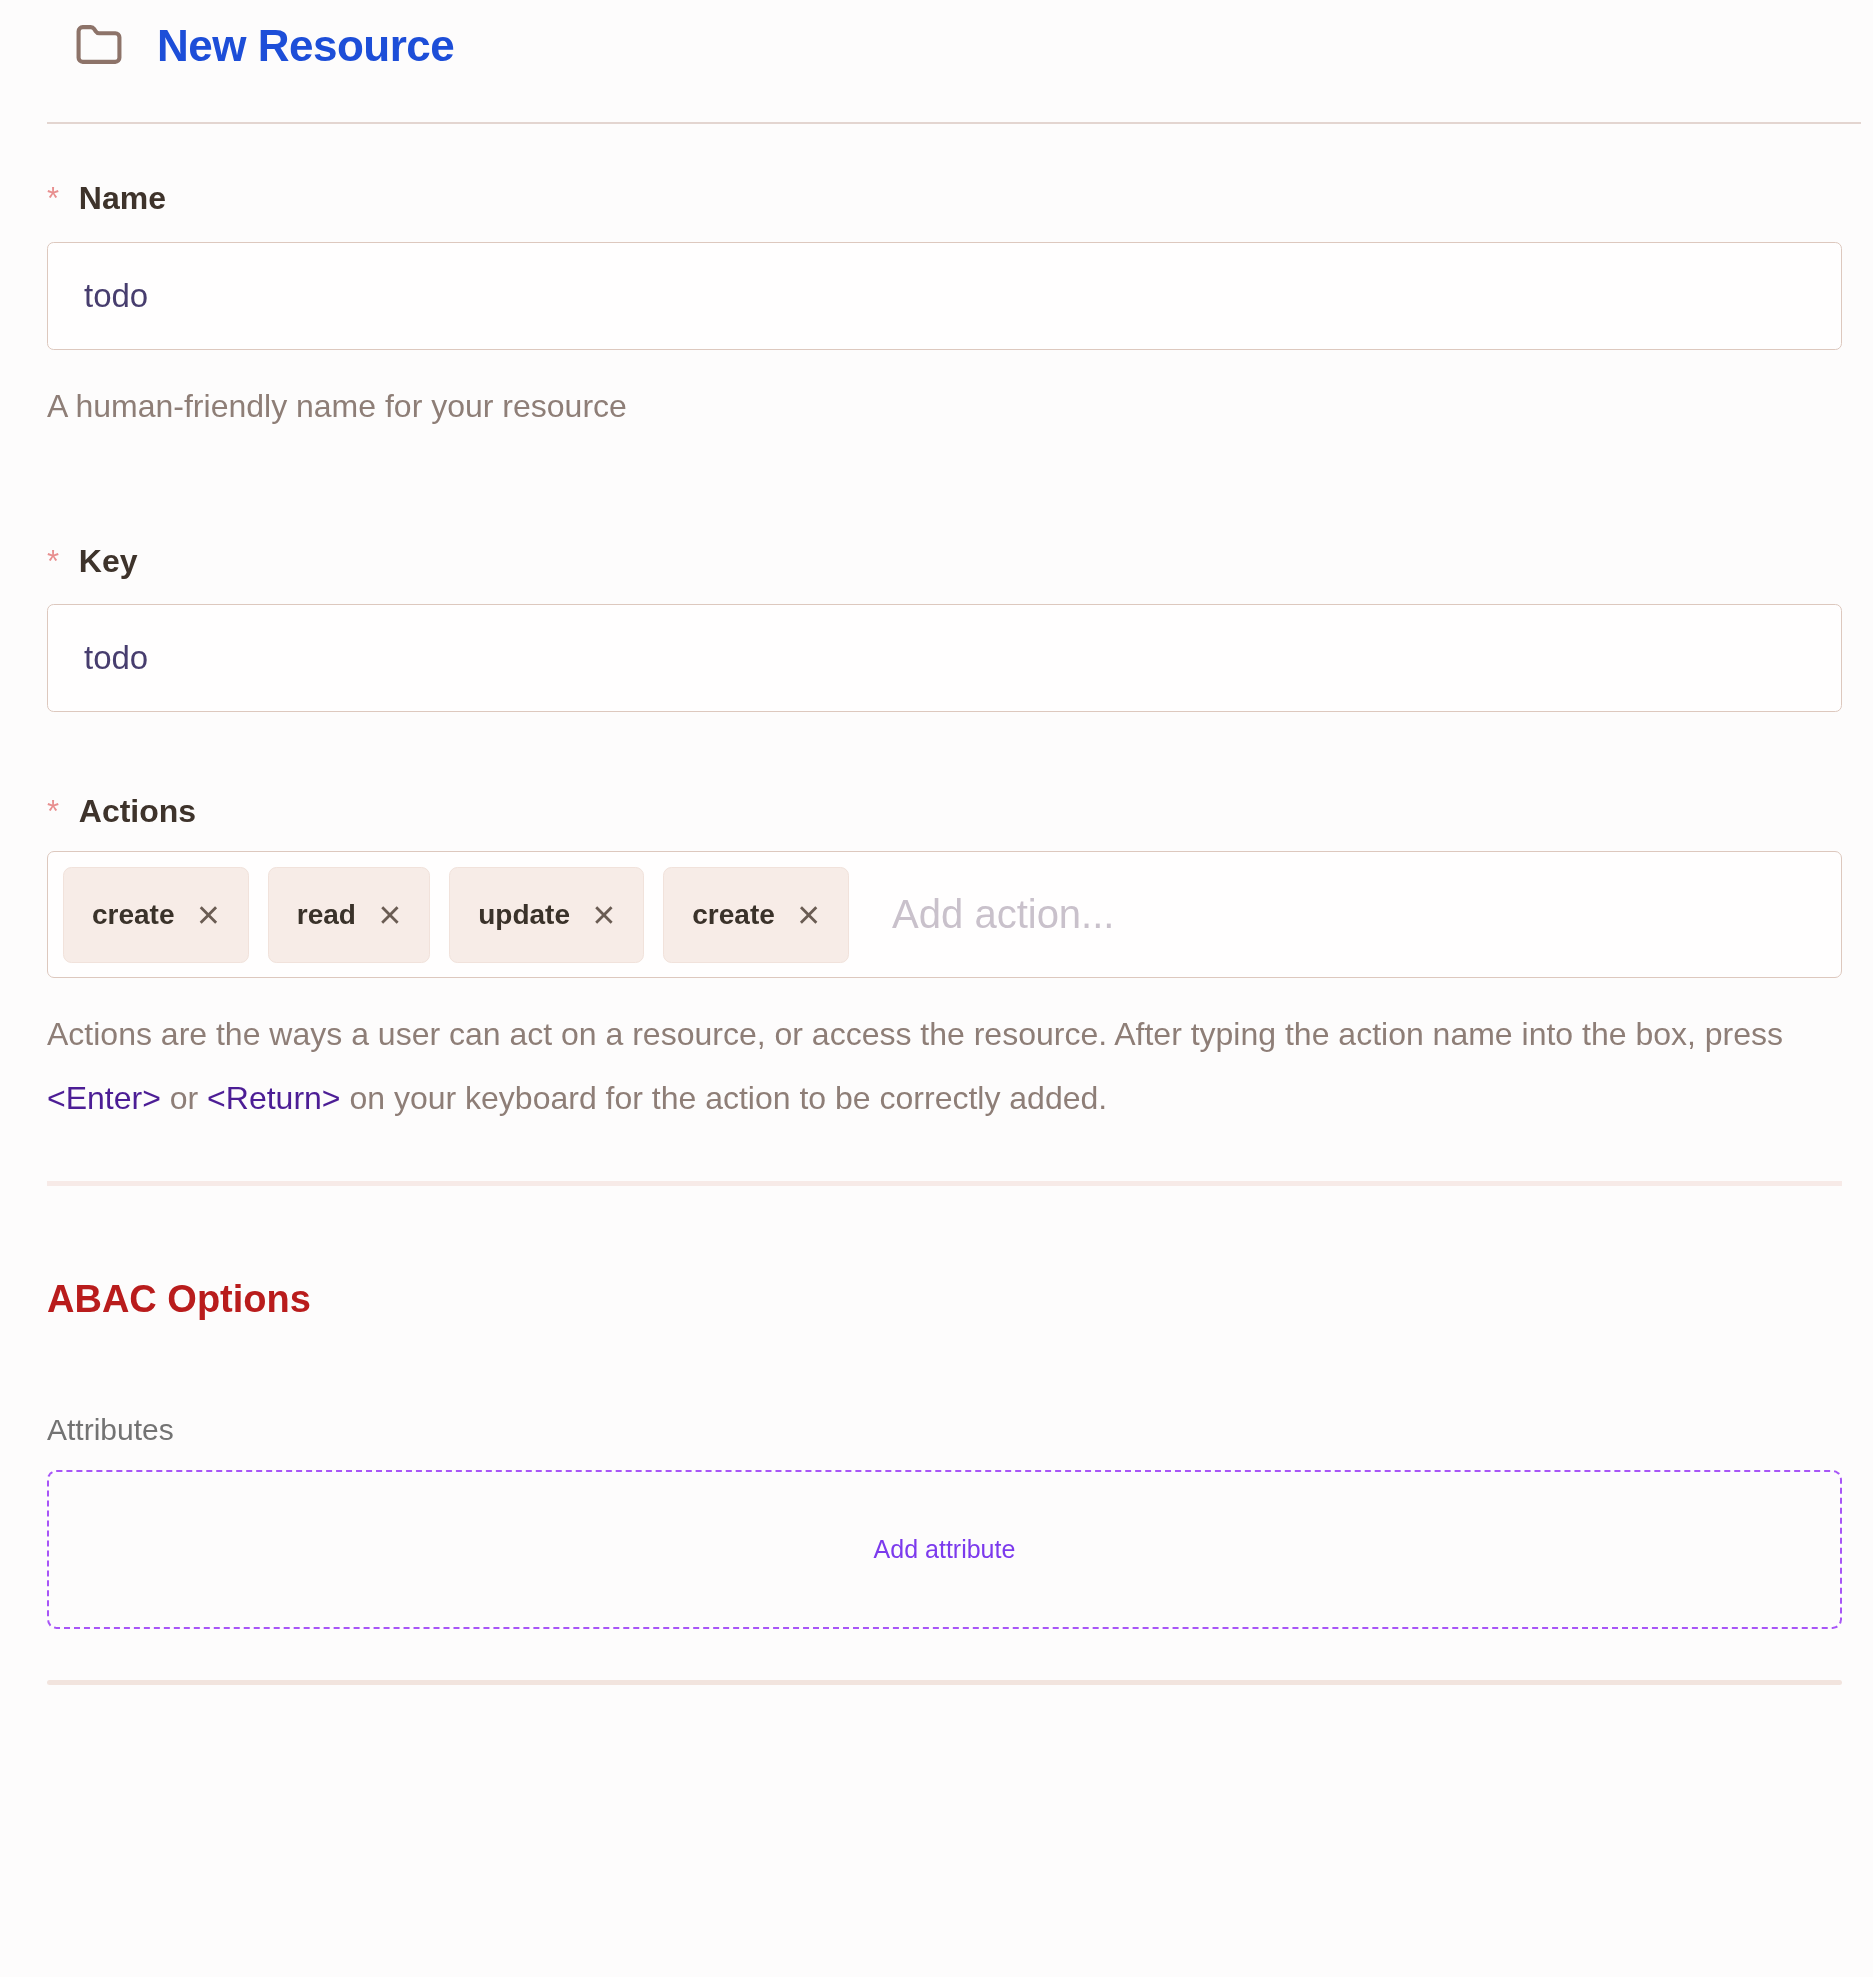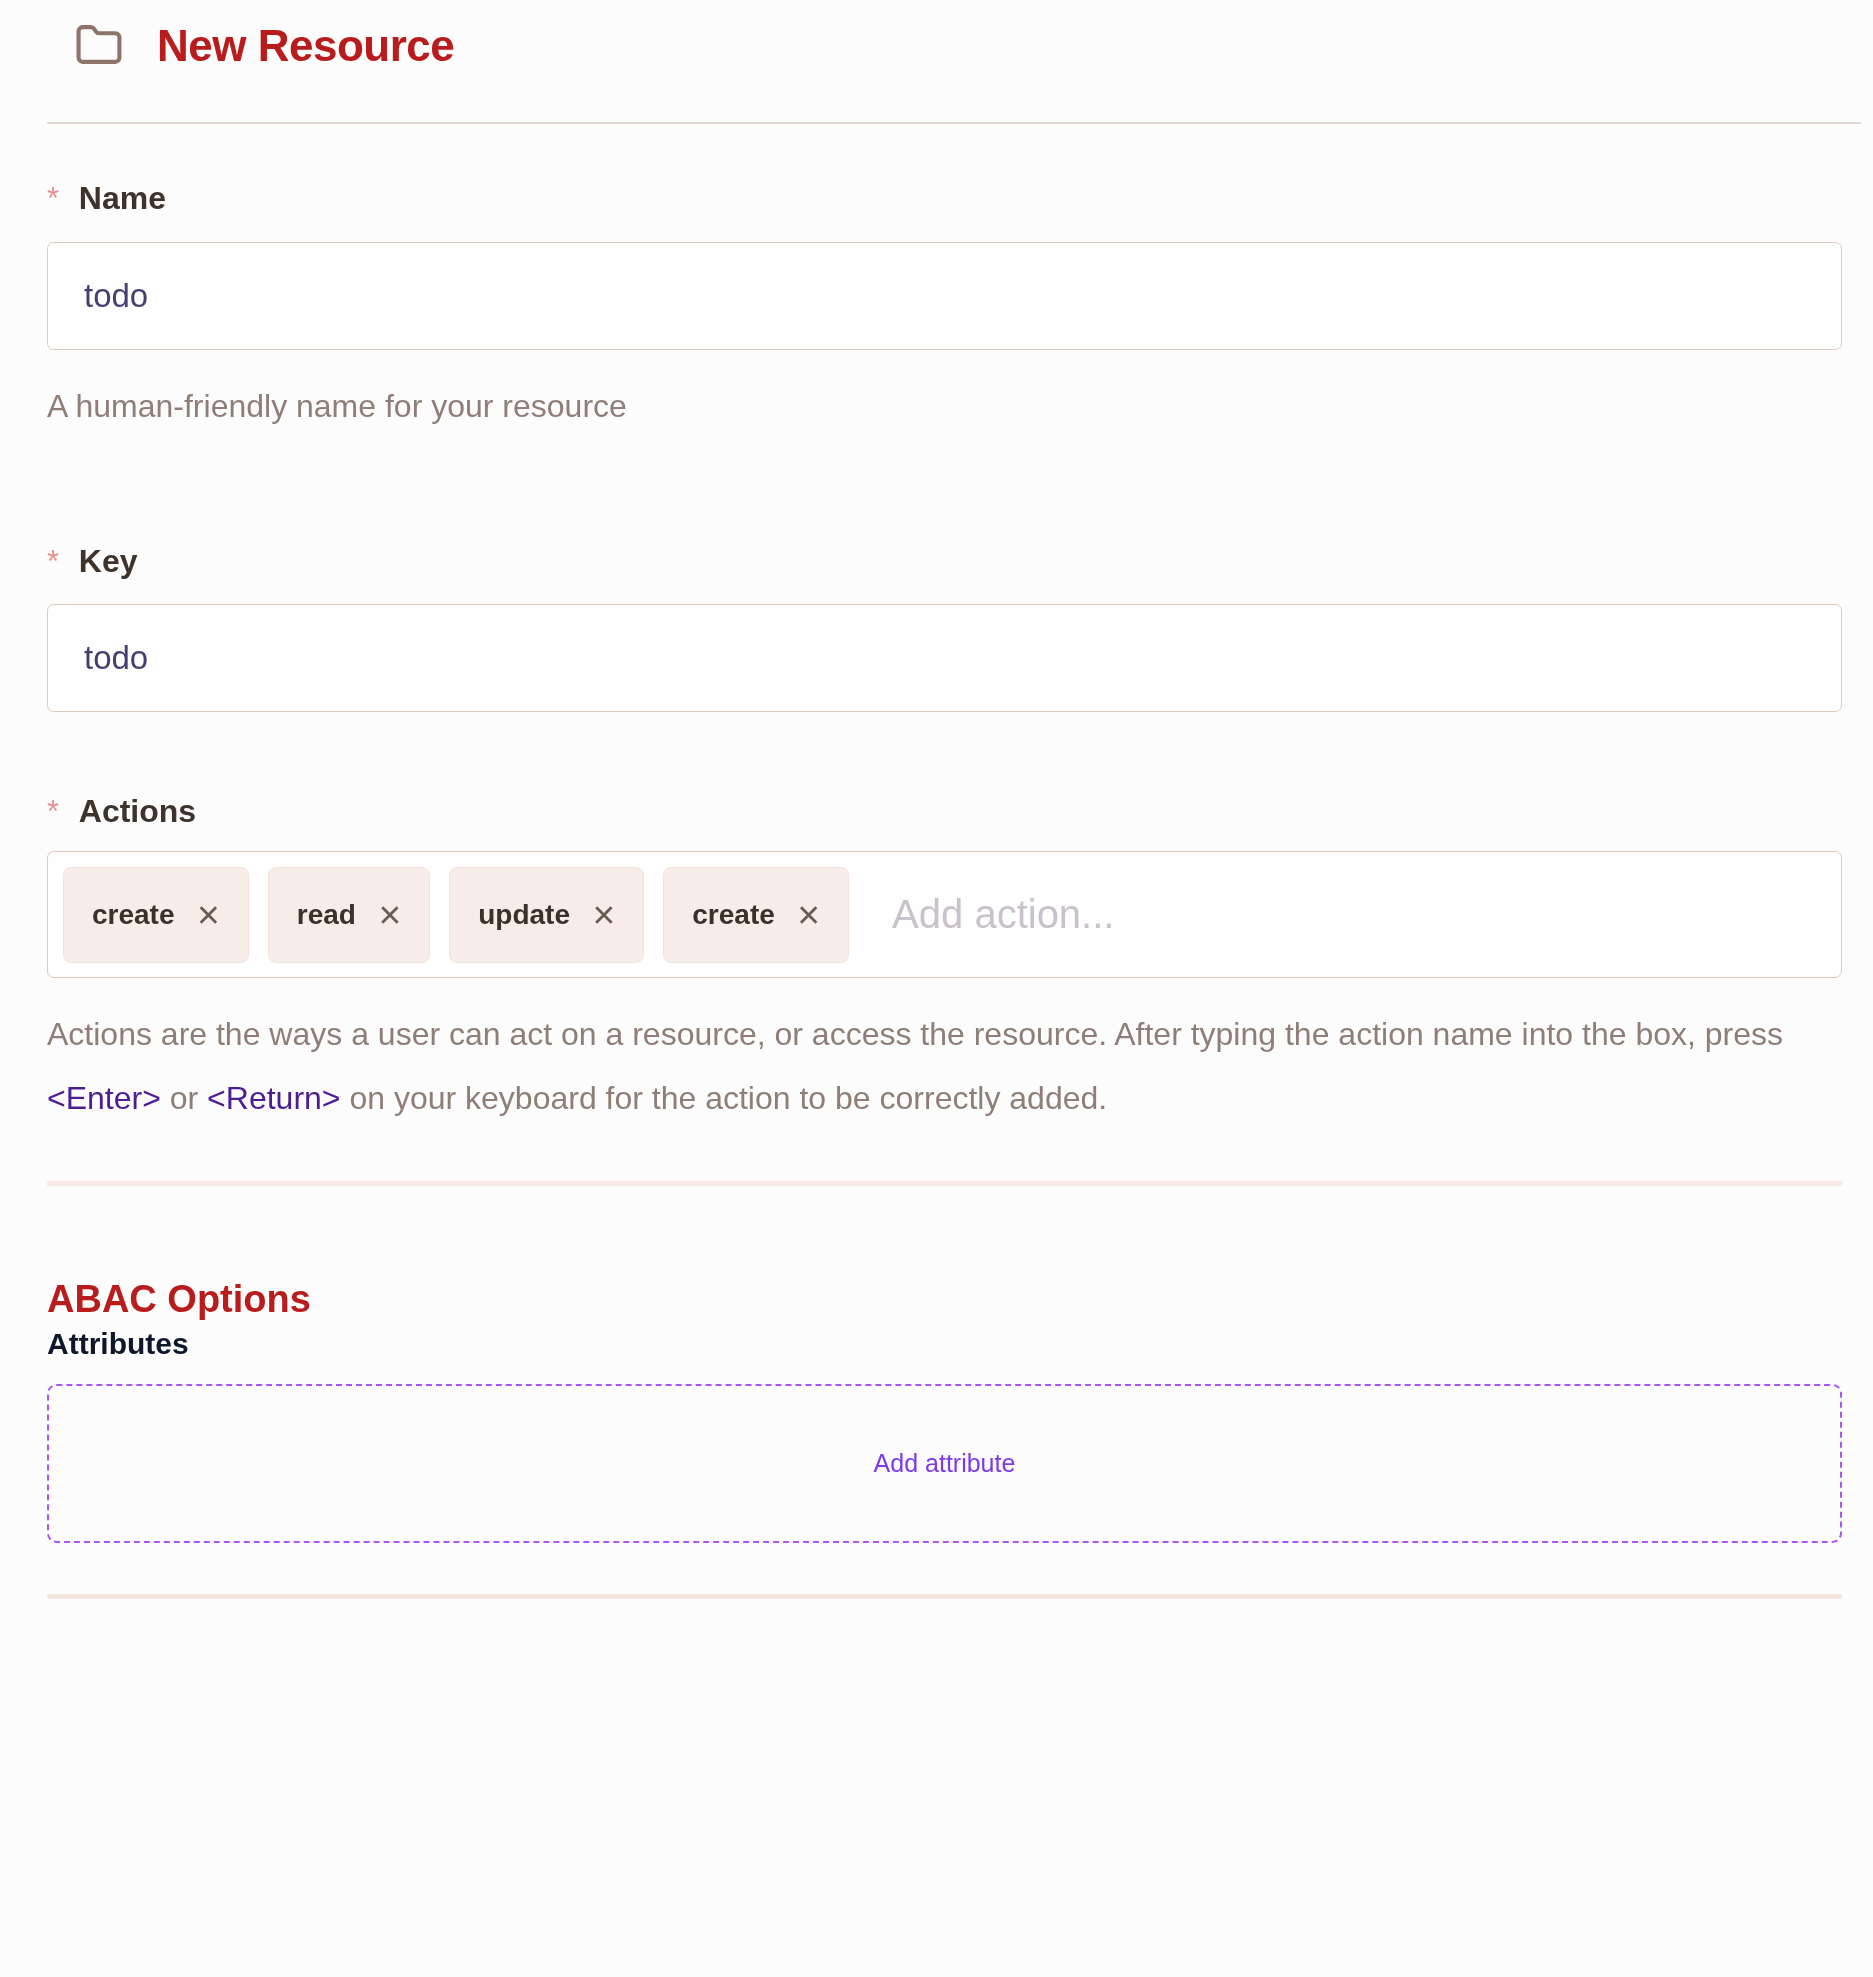--- a/index.html
+++ b/index.html
@@ -7,21 +7,21 @@
     width: 1874px; height: 1978px;
     background: #fdfcfc;
     font-family: "Liberation Sans", sans-serif;
     overflow: hidden;
   }
   .page { padding: 13px 32px 0 47px; }
 
   
   .hdr { display: flex; align-items: center; gap: 32px; padding-left: 26px; margin-top: 7.5px; }
   .hdr .folder { width: 52px; height: 49px; flex: 0 0 auto; }
-  .hdr h1 { font-size: 44px; font-weight: 700; color: #b91c1c; letter-spacing: -0.5px; }
+  .hdr h1 { font-size: 44px; font-weight: 700; color: #1d4ed8; letter-spacing: -0.5px; }
 
   .divider { border: 0; height: 2.8px; background: #e3d5d0; margin-top: 51px; margin-right: -19px; }
   .divider.soft { height: 4.7px; background: #f7eae7; margin-right: 0; }
   .divider.thick { height: 5.6px; background: #f2e4de; border-radius: 2.8px; margin-right: 0; }
 
   
   .label-row { display: flex; align-items: center; }
   .req { color: #e88f8f; font-size: 31px; margin-right: 19.7px; line-height: 41px; }
   .lbl { font-size: 32px; font-weight: 700; color: #3e332b; line-height: 41px; }
 
@@ -56,21 +56,21 @@
   .tag .x { font-size: 39px; color: #6a5c53; line-height: 1; cursor: pointer; font-weight: 400; }
   .ghost-input {
     flex: 1; border: 0; outline: none; background: transparent;
     font-size: 40px; color: #473d6e; margin-left: 24px;
     font-family: "Liberation Sans", sans-serif;
   }
   .ghost-input::placeholder { color: #c9c1cb; opacity: 1; }
 
   
   .abac-h { margin-top: 89px; font-size: 38px; font-weight: 700; color: #b91c1c; line-height: 49px; }
-  .attr-lbl { font-size: 30px; font-weight: 700; color: #0f172a; line-height: 39px; }
+  .attr-lbl { margin-top: 86px; font-size: 30px; font-weight: 400; color: #737373; line-height: 39px; }
   .add-attr {
     display: flex; align-items: center; justify-content: center;
     width: 1795px; height: 159px; margin-top: 20.6px;
     background: transparent; border: 2.8px dashed #a855f7; border-radius: 9.4px;
     cursor: pointer;
   }
   .add-attr span { font-size: 25px; color: #7c3aed; font-family: "Liberation Sans", sans-serif; }
 </style>
 </head>
 <body>

